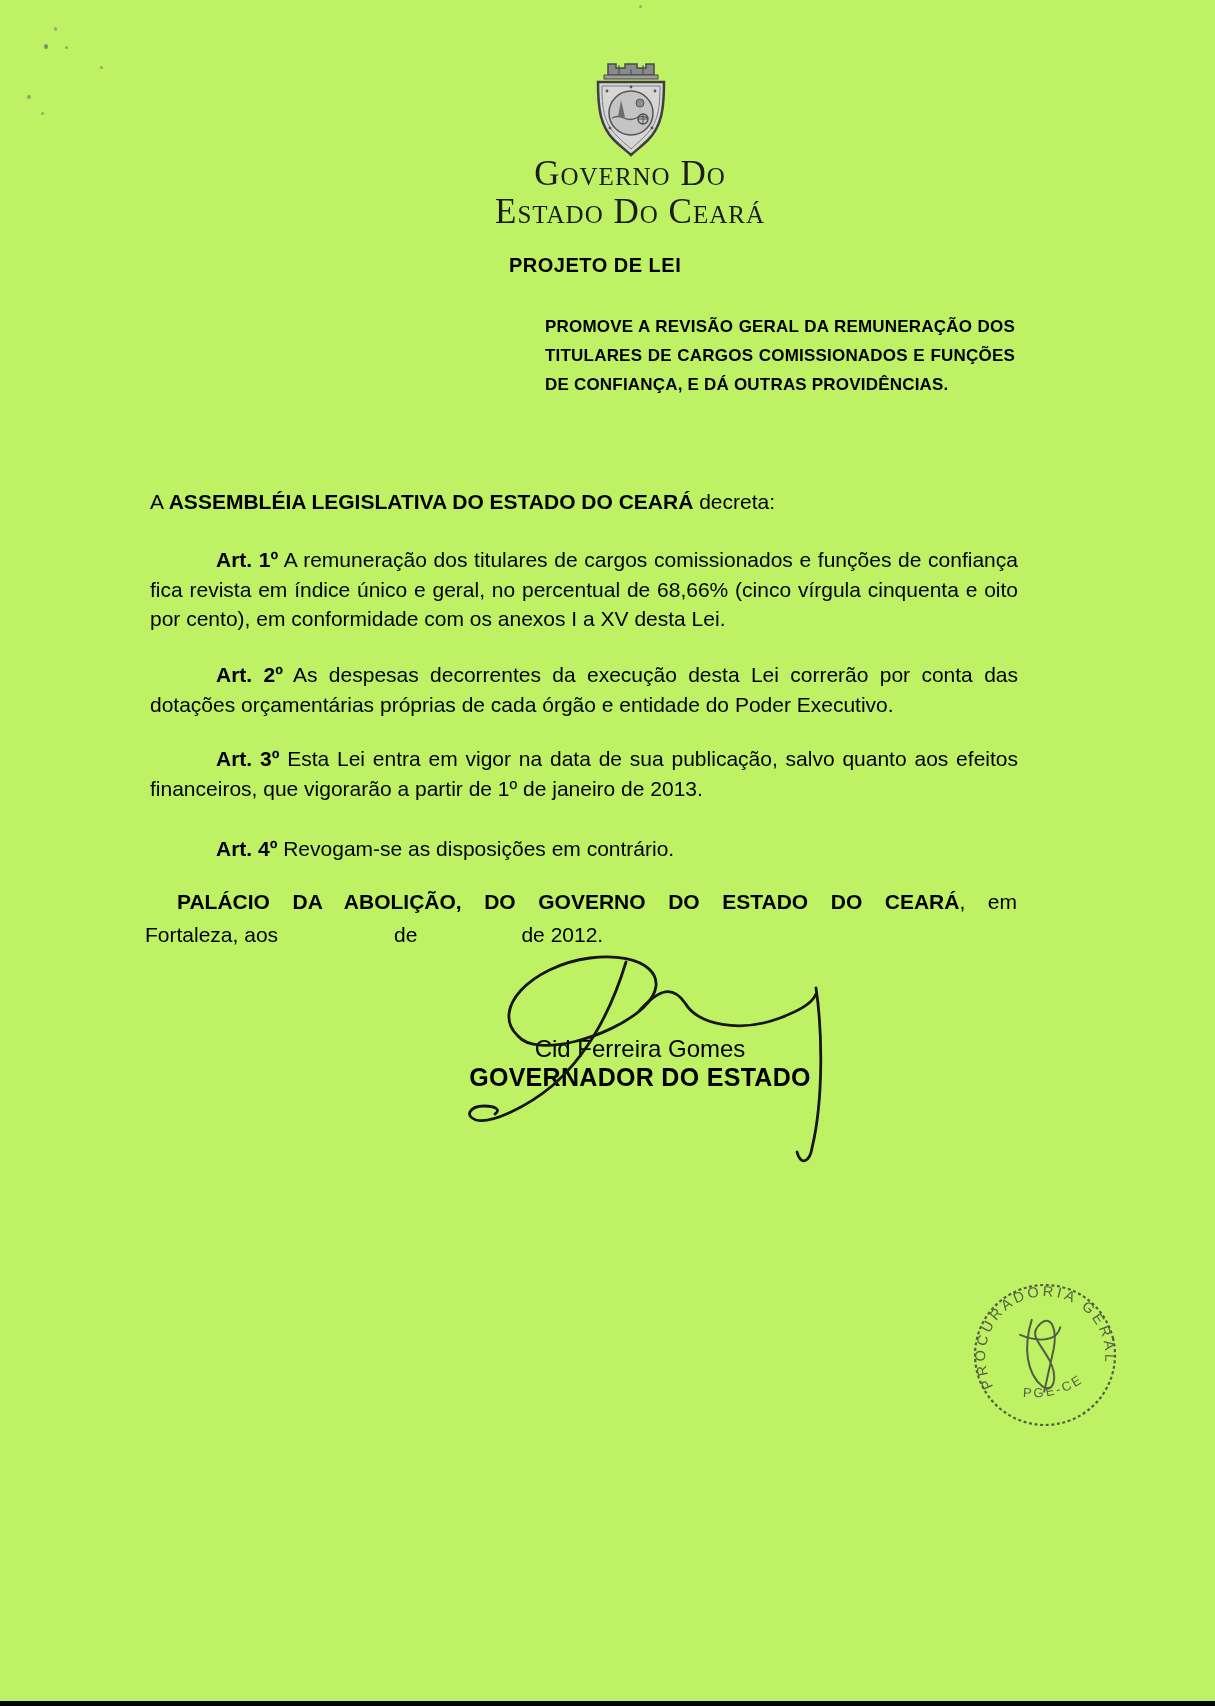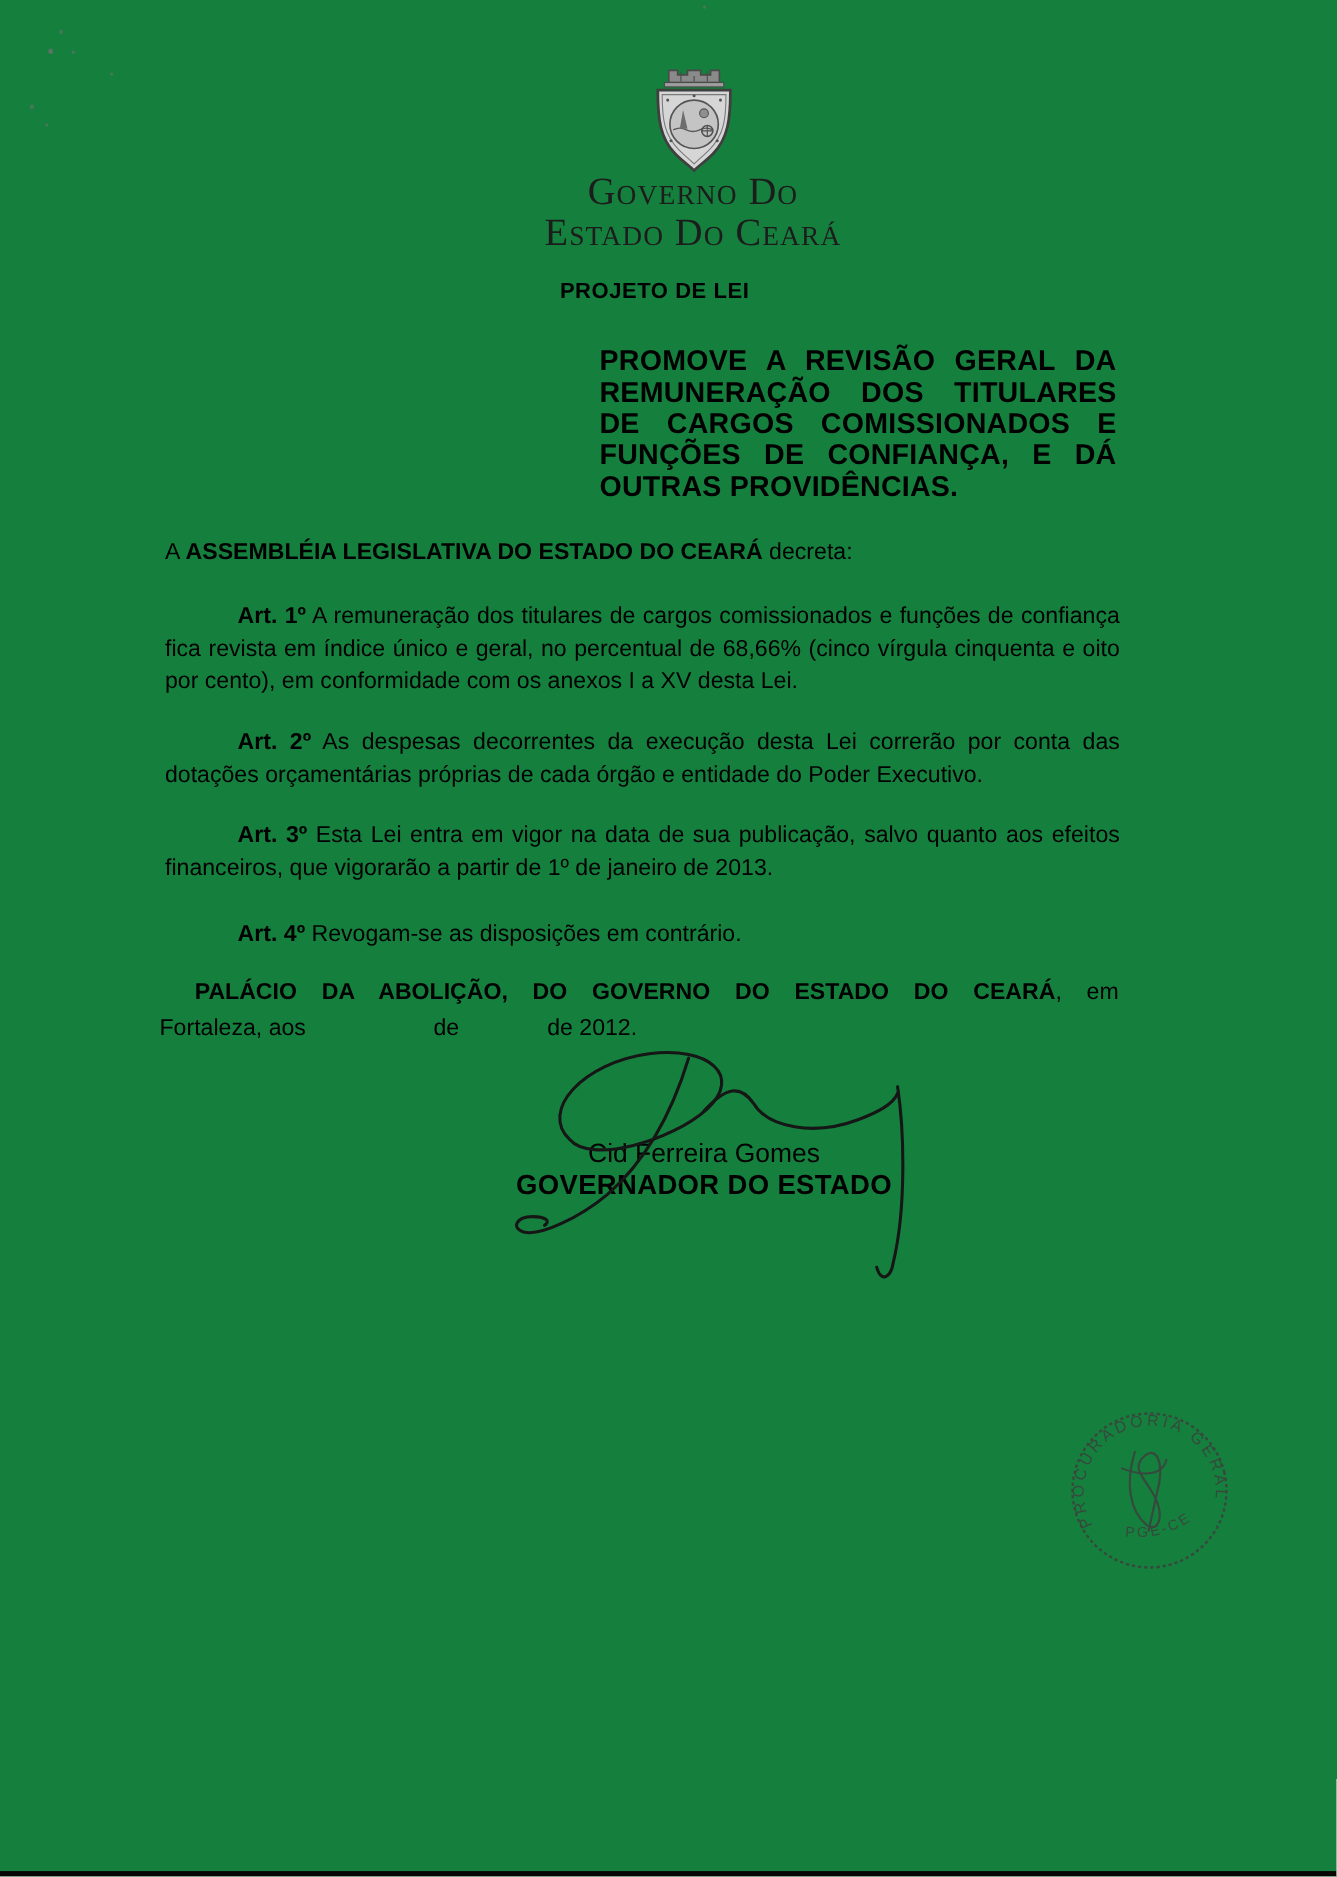--- a/index.html
+++ b/index.html
@@ -1,20 +1,20 @@
 <!DOCTYPE html>
 <html><head>
 <meta charset="utf-8">
 <style>
   html,body{margin:0;padding:0;background:#e8e8e8;}
   .page{
     position:relative;
     width:1215px;height:1706px;
     margin:0 auto;
-    background:#15803d;
+    background:#bef264;
     overflow:hidden;
     font-family:"Liberation Sans", sans-serif;
     color:#000;
   }
   .abs{position:absolute;}
   .b{font-weight:bold;}
   
   .org-name{
     left:420px;top:155px;width:420px;
     text-align:center;
@@ -27,38 +27,38 @@
   .org-name .l1{font-size:35px;}
   .org-name .l2{font-size:35px;}
   
   .doc-title{
     left:509px;top:254px;
     font-size:20px;font-weight:bold;letter-spacing:.5px;
   }
   
   .summary{
     left:545px;top:313px;width:470px;
-    font-size:26px;font-weight:bold;
+    font-size:17px;font-weight:bold;
     line-height:28.8px;
     text-align:justify;
     letter-spacing:.2px;
   }
   
   .bodytext{font-size:21px;line-height:29.5px;text-align:justify;}
   .enacting{left:150px;top:487px;width:868px;}
   .article{left:150px;width:868px;text-indent:66px;}
   .art-1{top:545px;}
   .art-2{top:660px;}
   .art-3{top:744px;}
   .art-4{top:834px;}
   .closing{left:145px;top:887px;width:872px;}
   .closing .line1{text-align:justify;text-align-last:justify;margin-left:32px;}
   .closing .line2{margin-top:3px;}
   .closing .gap-mid{display:inline-block;margin-left:116px;}
-  .closing .gap-end{display:inline-block;margin-left:80px;}
+  .closing .gap-end{display:inline-block;margin-left:104px;}
   
   .sig-block{
     left:430px;top:1035px;width:420px;
     text-align:center;line-height:1.18;
   }
   .sig-name{font-size:24px;}
   .sig-role{font-size:25px;font-weight:bold;letter-spacing:.3px;}
   .sig-svg{left:440px;top:948px;}
   .crest{left:588px;top:60px;}
   .stamp{left:963px;top:1273px;opacity:.82;}

